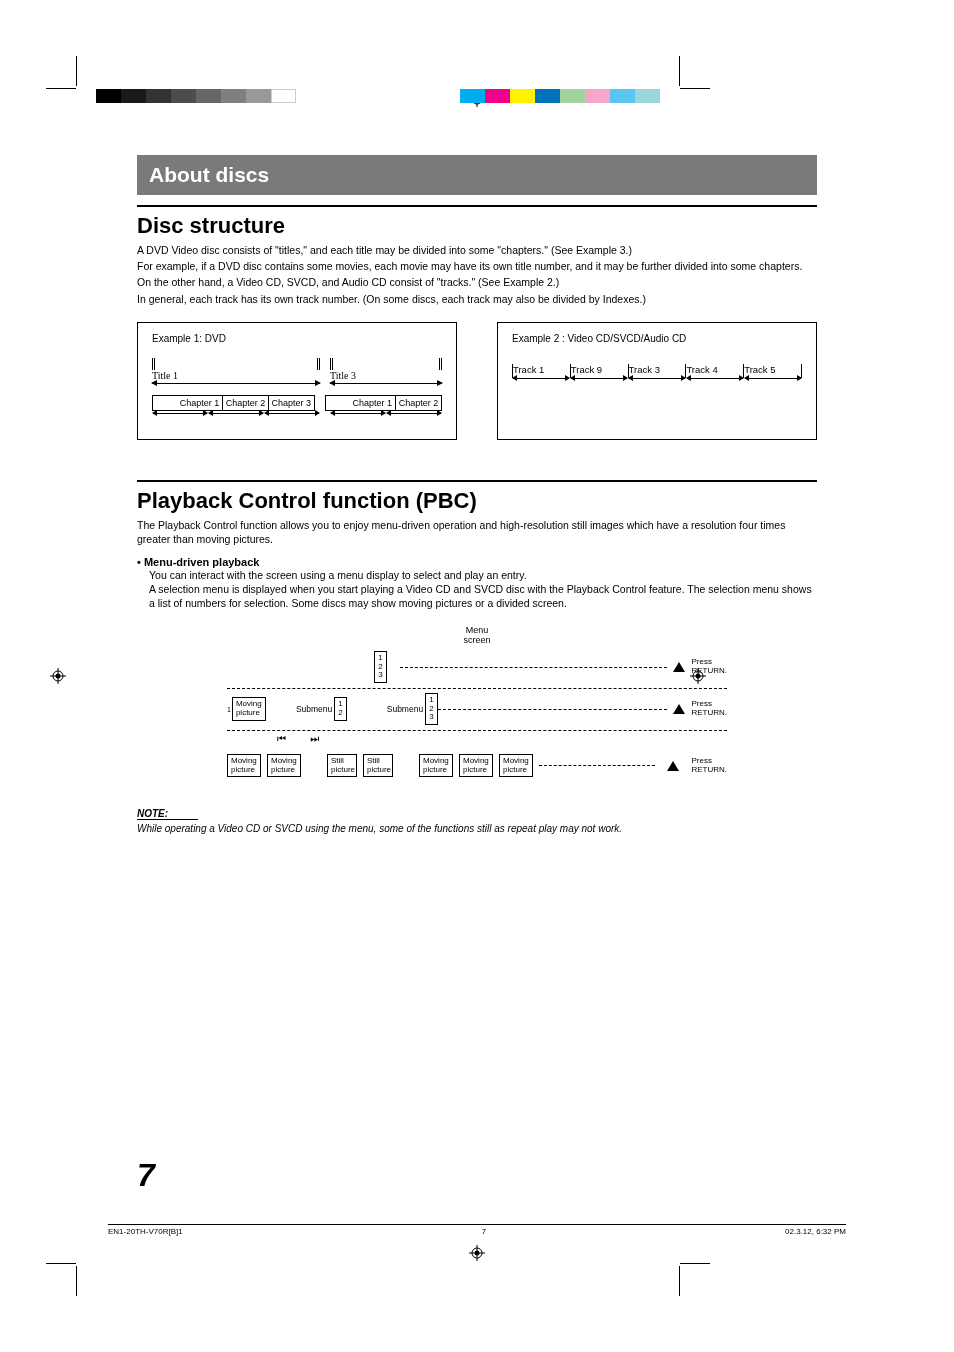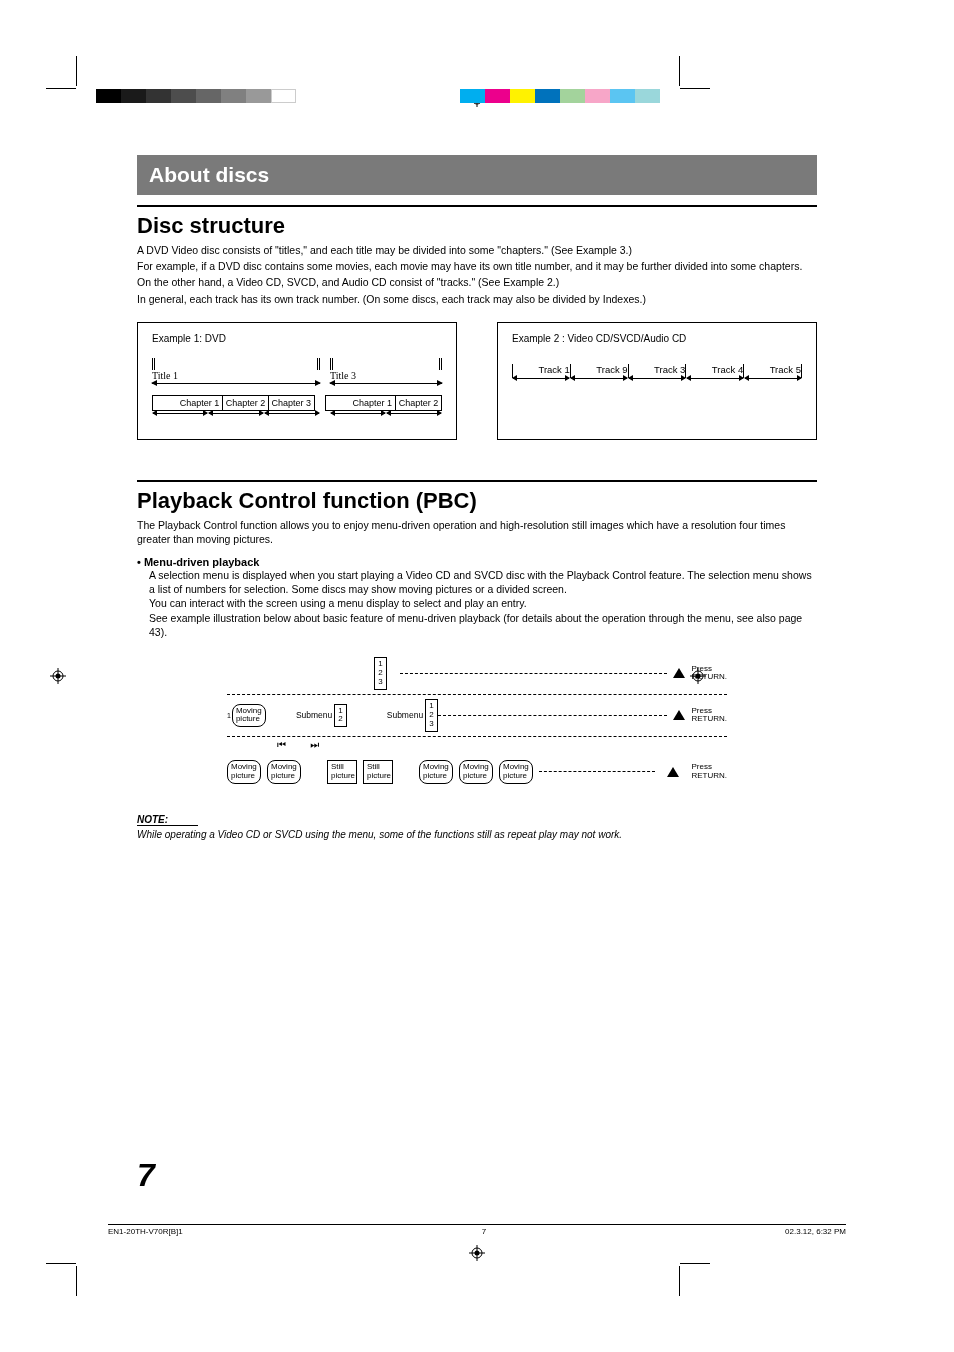--- a/index.html
+++ b/index.html
@@ -62,40 +62,40 @@
   .chapter-cell:last-child { border-right: none; }
   .chapter-arrows { display: flex; gap: 10px; margin-top: 2px; }
   .ca-group { flex: 3; display: flex; }
   .ca-group.g2 { flex: 2; }
   .ca { flex: 1; position: relative; height: 8px; border-top: 1px solid #000; margin: 0 1px; }
   .ca::before, .ca::after { content: ""; position: absolute; top: -4px; width: 0; height: 0; border-top: 3px solid transparent; border-bottom: 3px solid transparent; }
   .ca::before { left: -1px; border-right: 5px solid #000; }
   .ca::after { right: -1px; border-left: 5px solid #000; }
 
   .track-row { display: flex; margin-top: 20px; }
-  .track-cell { flex: 1; text-align: right; font-size: 9.5px; border-left: 1px solid #000; padding-bottom: 2px; height: 14px; }
+  .track-cell { flex: 1; text-align: left; font-size: 9.5px; border-left: 1px solid #000; padding-bottom: 2px; height: 14px; }
   .track-cell:last-child { border-right: 1px solid #000; }
   .track-arrows { display: flex; }
   .ta { flex: 1; position: relative; height: 8px; border-top: 1px solid #000; margin: 0 1px; }
   .ta::before, .ta::after { content: ""; position: absolute; top: -4px; width: 0; height: 0; border-top: 3px solid transparent; border-bottom: 3px solid transparent; }
   .ta::before { left: -1px; border-right: 5px solid #000; }
   .ta::after { right: -1px; border-left: 5px solid #000; }
 
   .section-gap { height: 36px; }
 
   .bullet-block { margin: 10px 0; }
   .bullet-head { font-size: 11px; font-weight: bold; }
   .bullet-body { font-size: 10.5px; line-height: 1.35; margin-left: 12px; }
 
   
   .flow-wrap { width: 500px; margin: 14px auto 0; font-size: 8.5px; position: relative; }
   .flow-row { display: flex; align-items: center; height: 42px; position: relative; border-bottom: 1px dashed #000; }
   .flow-row:last-child { border-bottom: none; }
   .box { border: 1px solid #000; padding: 2px 3px; background: #fff; font-size: 8px; text-align: left; line-height: 1.1; }
-  .mp { width: 34px; border-radius: 8px; }
+  .mp { width: 34px; }
   .sp { width: 30px; }
   .submenu-lbl { margin-right: 2px; }
   .arrow-up-big { width: 0; height: 0; border-left: 6px solid transparent; border-right: 6px solid transparent; border-bottom: 10px solid #000; margin-left: 6px; }
   .flow-col { display: flex; flex-direction: column; align-items: center; }
   .flow-header { text-align: center; font-size: 9px; margin-bottom: 2px; }
   .press-return { font-size: 8px; line-height: 1.1; margin-left: 6px; }
   .skip-icons { font-size: 10px; letter-spacing: 4px; margin-top: 2px; }
   .num-side { font-size: 7px; margin-right: 1px; }
 
   .note-sec { margin-top: 16px; }
@@ -253,26 +253,27 @@
 
     <div class="section-gap"></div>
 
     <div class="rule-thick"></div>
     <div class="h2">Playback Control function (PBC)</div>
     <div class="body-text">The Playback Control function allows you to enjoy menu-driven operation and high-resolution still images which have a resolution four times greater than moving pictures.</div>
 
 
     <div class="bullet-block">
       <div class="bullet-head">•  Menu-driven playback</div>
+      <div class="bullet-body">You can interact with the screen using a menu display to select and play an entry.</div>
       <div class="bullet-body">A selection menu is displayed when you start playing a Video CD and SVCD disc with the Playback Control feature. The selection menu shows a list of numbers for selection. Some discs may show moving pictures or a divided screen.</div>
-      <div class="bullet-body">You can interact with the screen using a menu display to select and play an entry.</div>
-      <div class="bullet-body">See example illustration below about basic feature of menu-driven playback (for details about the operation through the menu, see also page 43).</div>
     </div>
 
     <div class="flow-wrap">
+      <div class="flow-header" style="white-space:pre">Menu
+screen</div>
 
       <div class="flow-row">
         <div style="flex:1"></div>
         <div class="flow-col" style="width:40px">
           <div class="box" style="white-space:pre">1
 2
 3</div>
         </div>
         <div style="flex:2;border-top:1px dashed #000;align-self:center"></div>
         <div class="arrow-up-big"></div>

